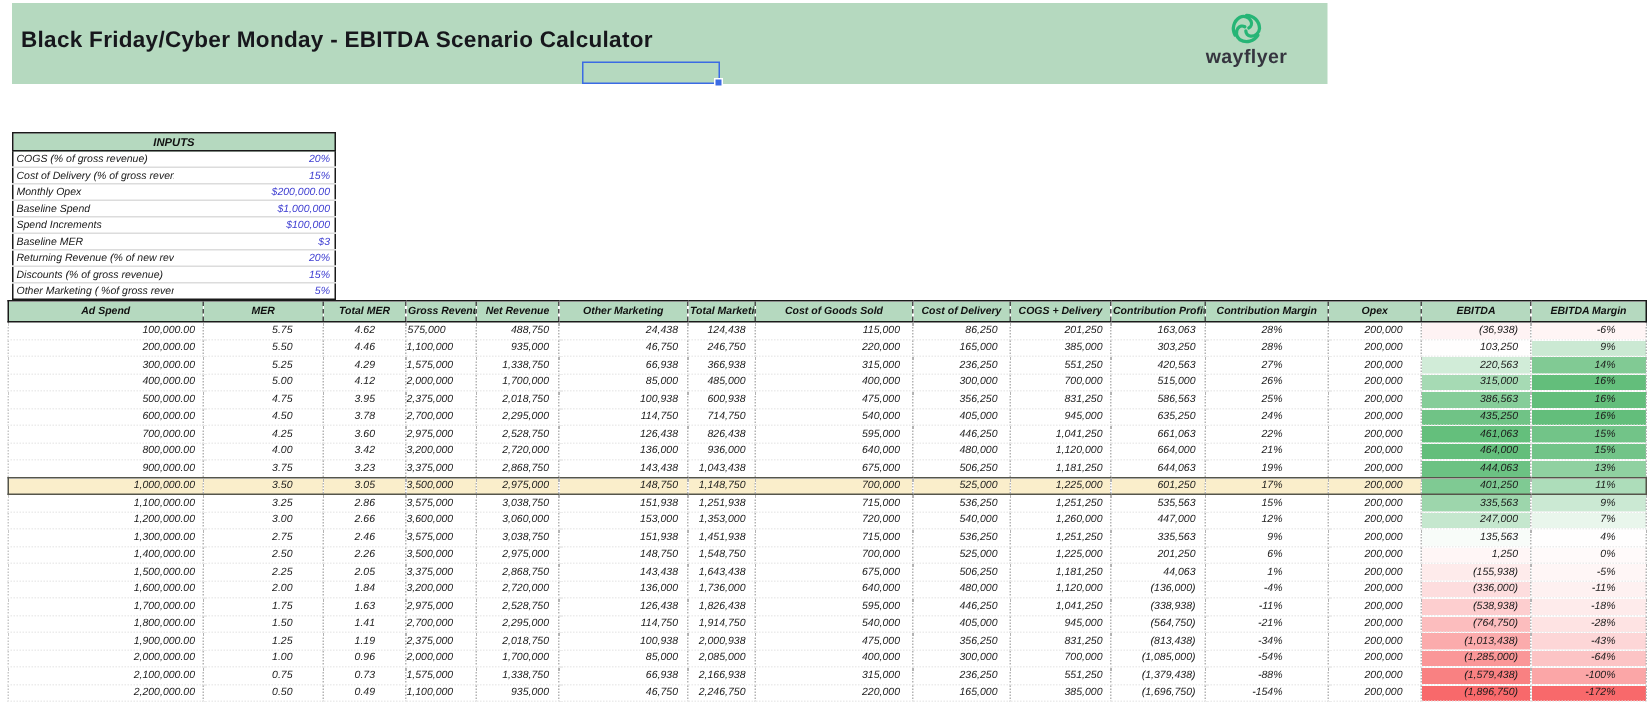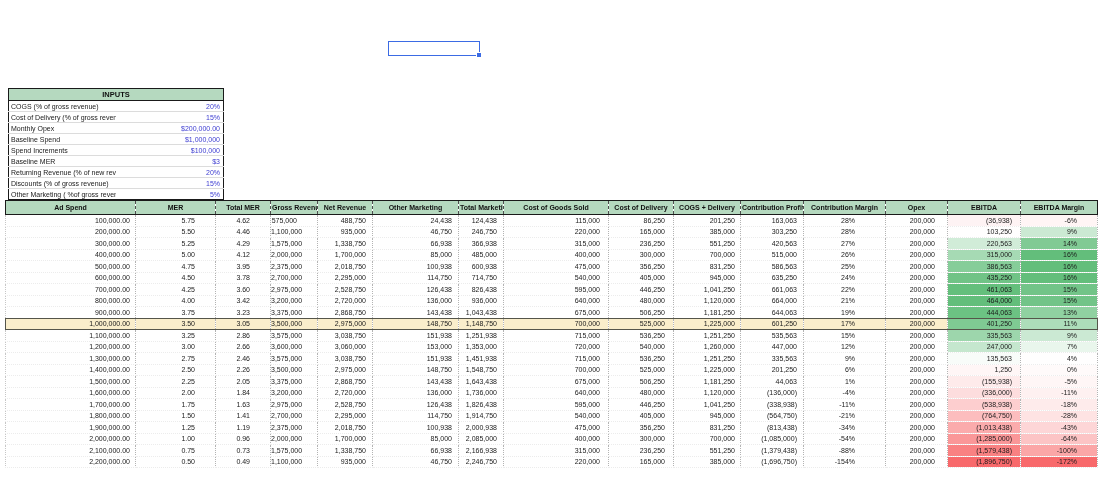--- a/index.html
+++ b/index.html
@@ -10,21 +10,21 @@
   
   .band{position:absolute;left:8px;top:2px;width:877px;height:54px;background:var(--band-green);}
   .title{position:absolute;left:6px;top:16px;font-size:15px;font-weight:bold;color:var(--title-color);letter-spacing:.2px;}
   .logo{position:absolute;left:778px;top:6px;width:90px;text-align:center;}
   .logo svg{display:block;margin:0 auto;}
   .logo-text{font-size:13px;font-weight:bold;color:#35353f;margin-top:0;letter-spacing:.3px;}
   
   .selection{position:absolute;left:388px;top:41px;width:90px;height:13px;border:1px solid var(--sel-blue);}
   .selection .handle{position:absolute;right:-3px;bottom:-3px;width:4px;height:4px;background:var(--sel-blue);border:1px solid #fff;}
   
-  table{border-collapse:collapse;table-layout:fixed;}
+  table{border-collapse:collapse;table-layout:fixed;font-style:italic;}
   .inputs{position:absolute;left:8px;top:88px;width:216px;border:1px solid #1a1a1a;font-size:7px;}
   .inputs th{height:11px;background:var(--band-green);border:1px solid #1a1a1a;font-size:7.5px;font-weight:bold;color:#111;text-align:center;padding:0;}
   .inputs td{height:10px;padding:0 2px;border-bottom:1px solid #dcdcdc;white-space:nowrap;overflow:hidden;line-height:1;}
   .inputs tr:last-child td{border-bottom:none;}
   .inputs td.lbl{color:#1a1a1a;text-align:left;}
   .inputs td.val{color:var(--input-blue);text-align:right;padding-right:3px;}
   
   .scen{position:absolute;left:5px;top:200px;width:1092px;font-size:7px;}
   .scen th{
     height:13px;background:var(--band-green);font-size:7px;font-weight:bold;color:#111;
@@ -43,20 +43,33 @@
   .scen tr.highlight td{border-top:1px solid #55554a;border-bottom:1px solid #55554a;}
   .scen tr.highlight td:first-child{border-left:1px solid #55554a;}
   .scen tr.highlight td:last-child{border-right:1px solid #55554a;}
   .blue{color:var(--input-blue);}
 </style>
 </head>
 <body>
 
 <div class="canvas">
 
+  <div class="band">
+    <div class="title">Black Friday/Cyber Monday - EBITDA Scenario Calculator</div>
+    <div class="logo">
+      <svg width="22" height="22" viewBox="0 0 20 20">
+        <g fill="none" stroke="#26b576" stroke-width="2" stroke-linecap="round">
+          <path d="M10 2 A8 8 0 0 1 17.9 10 A5 5 0 0 1 12.4 14.6 A3.2 3.2 0 0 1 9.6 11.4"></path>
+          <path d="M10 2 A8 8 0 0 1 17.9 10 A5 5 0 0 1 12.4 14.6 A3.2 3.2 0 0 1 9.6 11.4" transform="rotate(120 10 10)"></path>
+          <path d="M10 2 A8 8 0 0 1 17.9 10 A5 5 0 0 1 12.4 14.6 A3.2 3.2 0 0 1 9.6 11.4" transform="rotate(240 10 10)"></path>
+        </g>
+      </svg>
+      <div class="logo-text">wayflyer</div>
+    </div>
+  </div>
 
   <div class="selection">
     <div class="handle"></div>
   </div>
 
   <table class="inputs">
     <thead>
       <tr>
           <th colspan="2">INPUTS</th>
         </tr>

